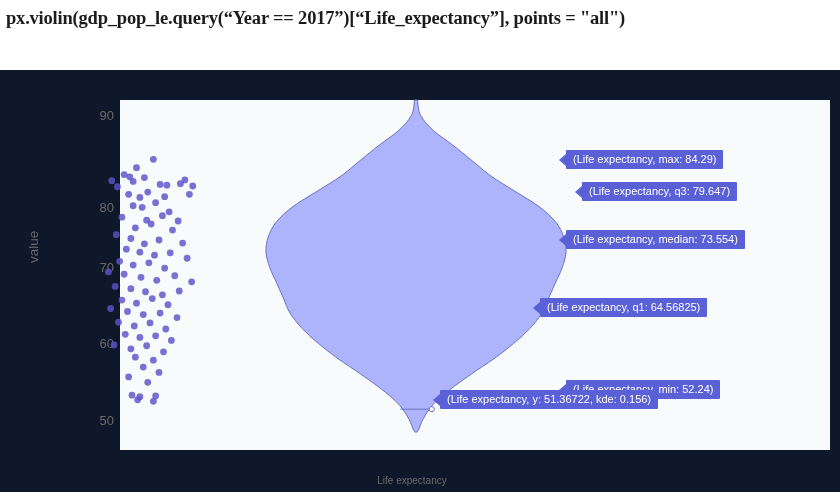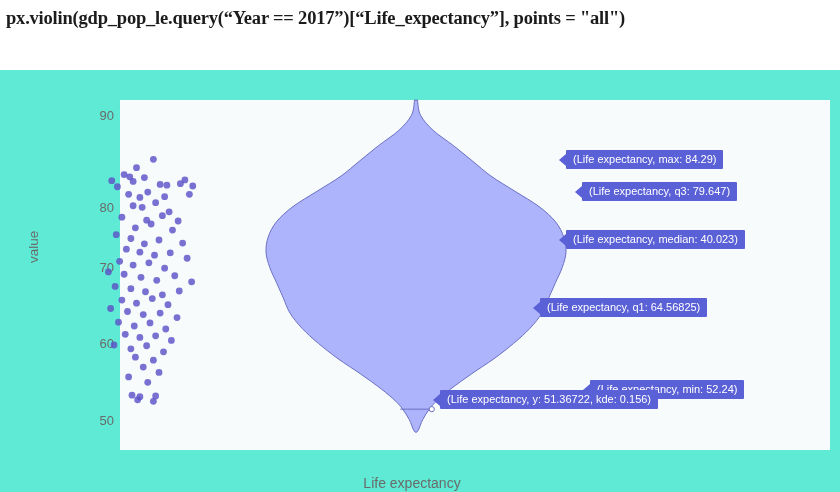--- a/index.html
+++ b/index.html
@@ -30,21 +30,21 @@
     white-space: pre-wrap;
   }
 
   
   #figure {
     position: absolute;
     left: 0;
     top: 70px;
     width: 840px;
     height: 422px;
-    background: #5eead4;
+    background: #0f172a;
   }
 
   
   #plot-area {
     position: absolute;
     left: 120px;
     top: 30px;
     width: 710px;
     height: 350px;
     background: #f7fbfb;
@@ -81,21 +81,21 @@
     white-space: nowrap;
   }
 
   
   #xaxis-title {
     position: absolute;
     left: 0;
     top: 405px;
     width: 840px;
     text-align: center;
-    font-size: 14px;
+    font-size: 10px;
     color: #6a6a6a;
   }
   #xaxis-title span { position: relative; left: -8px; }
 
   
   #plot-svg {
     position: absolute;
     left: 0;
     top: 0;
     width: 840px;
@@ -243,23 +243,23 @@
         <circle cx="153.38" cy="331.30" r="3.4" fill="#5b52c8" fill-opacity="0.82"></circle>
       </g>
     <g id="hover-marker-group">
         <circle cx="431.75" cy="339.1624565217391" r="2.6" fill="#ffffff" stroke="#6b70c4" stroke-width="1"></circle>
       </g>
   </svg>
 
   <div id="tooltip-layer">
       <div class="tooltip" style="left: 566px; top: 80px;">(Life expectancy, max: 84.29)</div>
       <div class="tooltip" style="left: 582px; top: 112px;">(Life expectancy, q3: 79.647)</div>
-      <div class="tooltip" style="left: 566px; top: 160px;">(Life expectancy, median: 40.023)</div>
+      <div class="tooltip" style="left: 566px; top: 160px;">(Life expectancy, median: 73.554)</div>
       <div class="tooltip" style="left: 540px; top: 228px;">(Life expectancy, q1: 64.56825)</div>
-      <div class="tooltip" style="left: 566px; top: 310px; margin-left: 24px;">(Life expectancy, min: 52.24)</div>
+      <div class="tooltip" style="left: 566px; top: 310px;">(Life expectancy, min: 52.24)</div>
       <div class="tooltip" style="left: 440px; top: 320px;">(Life expectancy, y: 51.36722, kde: 0.156)</div>
     </div>
 
   <div id="xaxis-title">
     <span>Life expectancy</span>
   </div>
 
 </div>
 
 </body></html>

